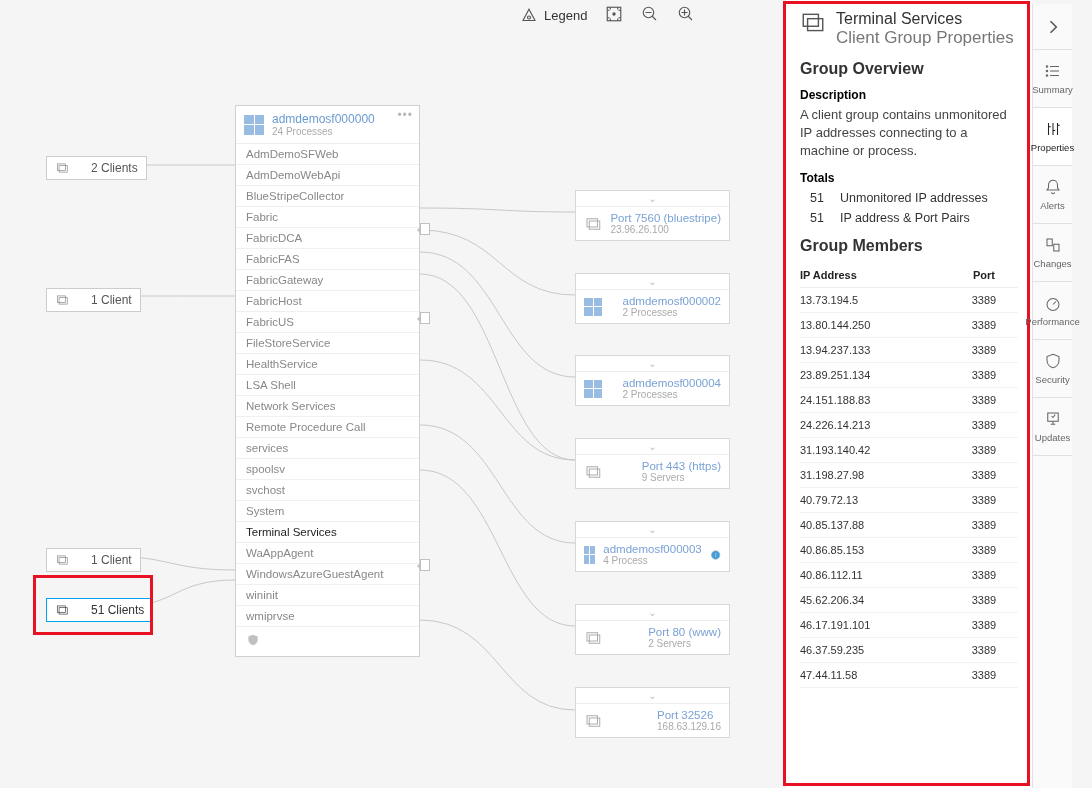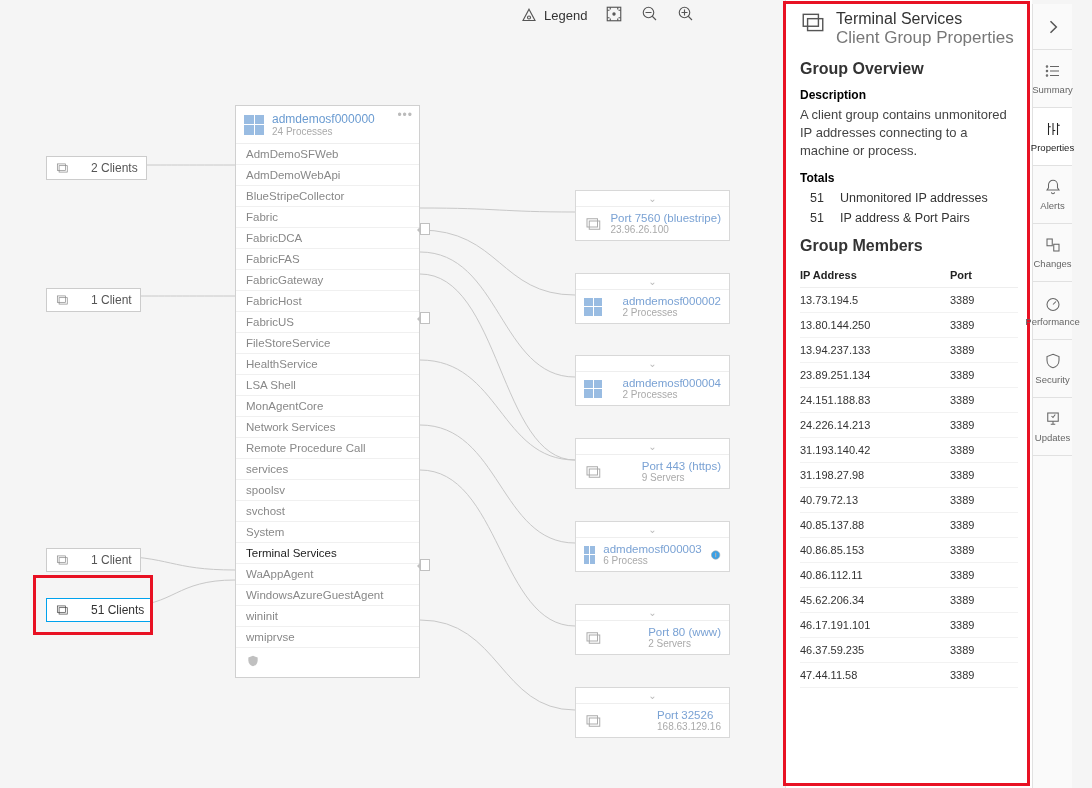--- a/index.html
+++ b/index.html
@@ -123,21 +123,21 @@
 .details-header .subtitle { font-size: 17px; color: #777; text-align: center; }
 .section-heading { font-weight: 700; font-size: 16px; color: #333; margin-top: 12px; margin-bottom: 6px; }
 .sub-heading { font-weight: 600; font-size: 12px; color: #000000; margin-top: 10px; margin-bottom: 4px; }
 .desc-text { font-size: 13px; color: #444; line-height: 1.4; }
 .totals-row { display: flex; gap: 16px; font-size: 12.5px; color: #333; margin-top: 6px; }
 .totals-row .num { width: 24px; text-align: right; }
 .members-table { margin-top: 8px; width: 100%; font-size: 11px; }
 .members-table .thead { display: flex; font-weight: 600; color: #222; border-bottom: 1px solid #eee; padding: 6px 0; }
 .members-table .trow { display: flex; color: #333; border-bottom: 1px solid #f2f2f2; padding: 6px 0; }
 .members-table .col-ip { flex: 0 0 150px; }
-.members-table .col-port { flex: 1; }
+.members-table .col-port { flex: 1; text-align: center; }
 
 .side-tabs {
   position: absolute;
   left: 1032px; top: 4px;
   width: 40px; height: 788px;
   background: #fafafa;
   border-left: 1px solid #e1e1e1;
 }
 .side-top {
   height: 46px; border-bottom: 1px solid #e1e1e1;
@@ -259,21 +259,20 @@
         <div class="process-item">BlueStripeCollector</div>
         <div class="process-item">Fabric</div>
         <div class="process-item">FabricDCA</div>
         <div class="process-item">FabricFAS</div>
         <div class="process-item">FabricGateway</div>
         <div class="process-item">FabricHost</div>
         <div class="process-item">FabricUS</div>
         <div class="process-item">FileStoreService</div>
         <div class="process-item">HealthService</div>
         <div class="process-item">LSA Shell</div>
-        <div class="process-item">MonAgentCore</div>
         <div class="process-item">Network Services</div>
         <div class="process-item">Remote Procedure Call</div>
         <div class="process-item">services</div>
         <div class="process-item">spoolsv</div>
         <div class="process-item">svchost</div>
         <div class="process-item">System</div>
         <div class="process-item selected">Terminal Services</div>
         <div class="process-item">WaAppAgent</div>
         <div class="process-item">WindowsAzureGuestAgent</div>
         <div class="process-item">wininit</div>
@@ -351,21 +350,21 @@
         <div class="chev">⌄</div>
         <div class="row">
           <div class="windows-logo">
             <div></div>
             <div></div>
             <div></div>
             <div></div>
           </div>
           <div>
             <div class="title">admdemosf000003</div>
-            <div class="subtitle">6 Process</div>
+            <div class="subtitle">4 Process</div>
           </div>
           <svg viewBox="0 0 24 24" class="info-icon">
             <circle cx="12" cy="12" r="9" fill="#3aa0e6"></circle>
             <text x="12" y="17" text-anchor="middle" font-size="13" fill="#fff" font-family="Arial">i</text>
           </svg>
         </div>
       </div>
       <div class="dep-node" style="top: 604px;">
         <div class="chev">⌄</div>
         <div class="row">

